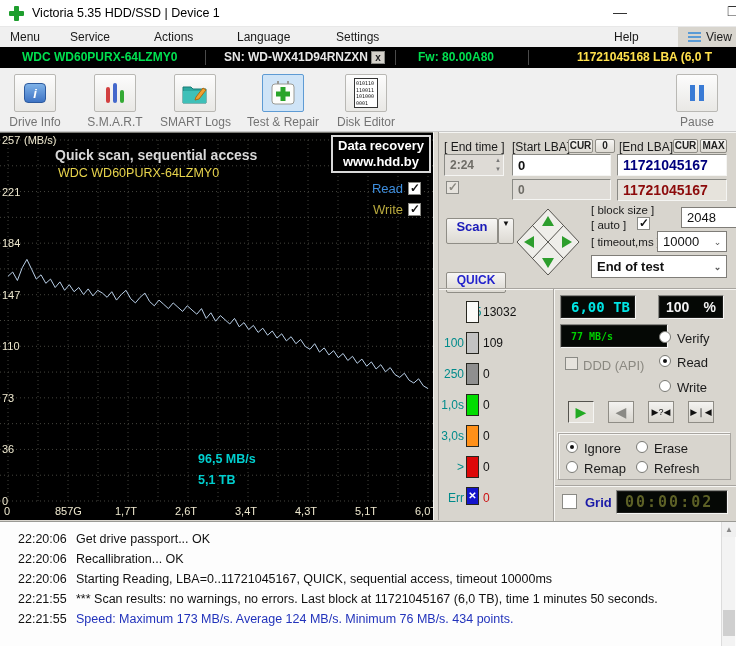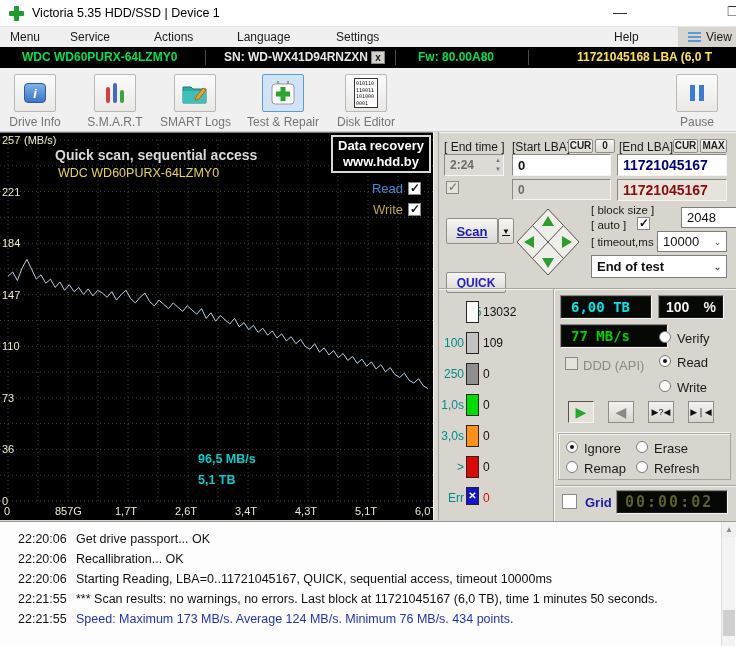--- a/index.html
+++ b/index.html
@@ -34,21 +34,21 @@
 
   
   #splitter { left:433px; top:132px; width:6px; height:388px; background:#dcd9d2; border-left:1px solid #f5f5f3; border-right:1px solid #a8a5a0; }
 
   
   #rightpanel { left:439px; top:132px; width:297px; height:388px; background:#d8d5ce; border-top:1px solid #f5f5f3; }
   .lbl { position:absolute; white-space:nowrap; color:#1a1a1a; }
   .minibtn { position:absolute; font-size:10px; line-height:12px; text-align:center; background:linear-gradient(#f7f6f4,#dedbd4); border:1px solid #8f8d86; border-radius:2px; color:#222;font-weight:bold; }
   .field { position:absolute; background:#fff; border:1px solid; border-color:#8a8a85 #f5f5f3 #f5f5f3 #8a8a85; font-weight:bold; padding-left:5px; display:flex; align-items:center; }
   .field.disabled { background:#dedbd6; color:#6e6c66; }
-  .btn3d { position:absolute; background:linear-gradient(#f7f6f4,#dcd9d2); border:1px solid #8f8d86; border-radius:2px; display:flex; align-items:center; justify-content:center;text-decoration:underline; }
+  .btn3d { position:absolute; background:linear-gradient(#f7f6f4,#dcd9d2); border:1px solid #8f8d86; border-radius:2px; display:flex; justify-content:center; }
   .combo { position:absolute; background:#fff; border:1px solid #7f7d78; display:flex; align-items:center; padding-left:5px; }
   .combo .chev { position:absolute; right:2px; top:2px; bottom:2px; width:13px; display:flex; align-items:center; justify-content:center; color:#555; font-size:9px; }
   .radio { display:inline-block; width:12px; height:12px; border-radius:50%; background:#fff; border:1px solid #7a7a75; position:relative; }
   .radio.sel:after { content:""; position:absolute; left:3px; top:3px; width:4px; height:4px; border-radius:50%; background:#111; }
   .groove { position:absolute; border-top:1px solid #a8a5a0; border-bottom:1px solid #f7f6f3; }
   .vgroove { position:absolute; border-left:1px solid #a8a5a0; border-right:1px solid #f7f6f3; }
 
   
   .stat-label { position:absolute; width:24px; text-align:right; color:#008b8b; font-size:12px; }
   .stat-box { position:absolute; width:13px; border:1px solid #26261f; }
@@ -327,28 +327,28 @@
         <span class="stat-box" style="left: 27px; top: 292px; height: 22px; background-color: rgb(255, 144, 24);"></span>
         <span class="stat-count" style="left: 44px; top: 296px;">0</span>
         <span class="stat-label" style="left: 1px; top: 327px;">&gt;</span>
         <span class="stat-box" style="left: 27px; top: 323px; height: 22px; background-color: rgb(221, 8, 8);"></span>
         <span class="stat-count" style="left: 44px; top: 327px;">0</span>
         <span class="stat-label" style="left: 1px; top: 358px;">Err</span>
         <span class="stat-box" style="left: 27px; top: 354px; height: 18px; background-color: rgb(20, 20, 204); color: rgb(255, 255, 255); font-size: 10px; font-weight: bold; text-align: center; line-height: 16px;">✕</span>
         <span class="stat-count" style="left: 44px; top: 358px; color: rgb(204, 17, 17);">0</span>
       </div>
 
-    <div class="lcd" style="left:121px;top:162px;width:92px;height:24px;color:#00e5e5;font-size:14px;padding-left:10px;">
+    <div class="lcd" style="left:121px;top:162px;width:76px;height:24px;color:#00e5e5;font-size:14px;padding-left:10px;">
         <span>6,00 TB</span>
       </div>
     <div class="lcd" style="left:219px;top:162px;width:66px;height:24px;color:#f2f2f2;font-size:14px;padding:0 7px;justify-content:space-between;font-family:'Liberation Sans',sans-serif;">
       <span>100</span>
         <span>%</span>
     </div>
-    <div class="lcd" style="left:121px;top:191px;width:108px;height:24px;color:#00d000;font-size:14px;padding-left:10px;">
+    <div class="lcd" style="left:121px;top:191px;width:108px;height:24px;color:#00d000;font-size:10px;padding-left:10px;">
         <span>77 MB/s</span>
       </div>
 
     <span class="cb disabled" style="position:absolute;left:126px;top:224px;"></span>
     <span class="lbl" style="left:144px;top:225px;color:#8a8880;font-size:13px;">DDD (API)</span>
 
     <span class="radio" style="position:absolute;left:220px;top:198px;"></span>
     <span class="lbl" style="left:238px;top:198px;font-size:13px;">Verify</span>
     <span class="radio sel" style="position:absolute;left:220px;top:222px;"></span>
     <span class="lbl" style="left:238px;top:222px;font-size:13px;">Read</span>

